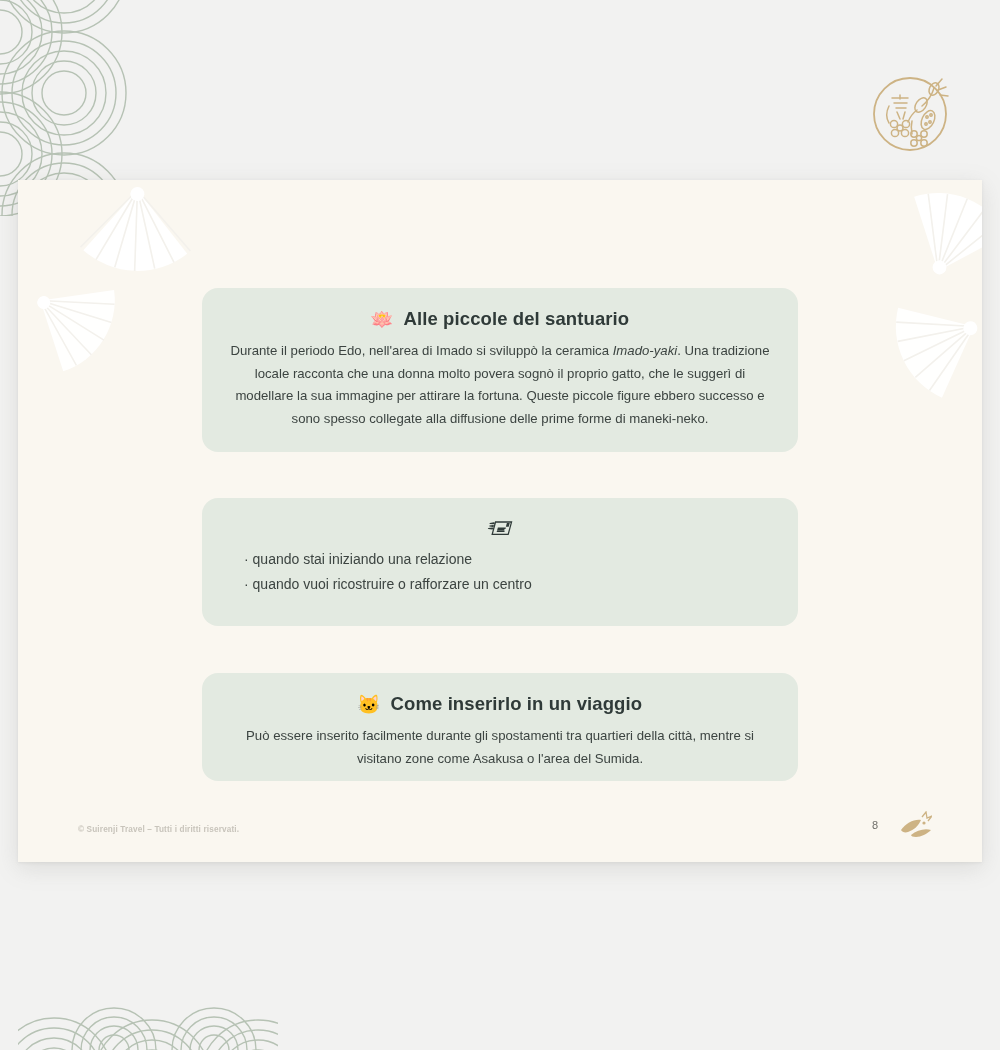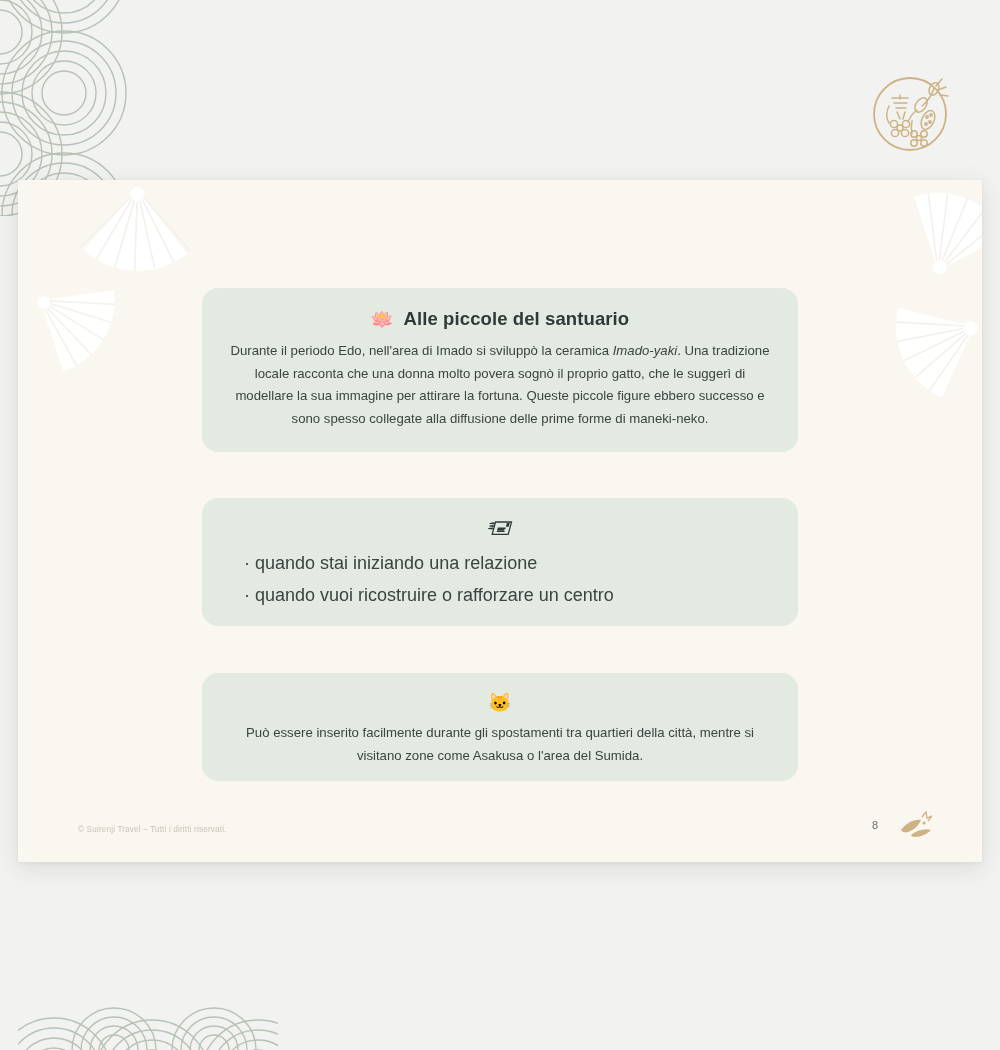--- a/index.html
+++ b/index.html
@@ -86,38 +86,39 @@
     line-height: 1.72;
     color: #3c4441;
     text-align: center;
   }
   .card-body .em { font-style: italic; }
 
   .bullet-list {
     list-style: none;
     margin: 0;
     padding: 0 0 0 16px;
-    font-size: 18px;
+    font-size: 14px;
     line-height: 1.78;
     color: #3c4441;
     text-align: left;
   }
   .bullet-list li::before {
     content: "· ";
     color: #3c4441;
   }
 
   
   .footer-copyright {
     position: absolute;
     left: 60px;
     bottom: 28px;
     font-size: 8.2px;
     color: #c8c4bb;
     letter-spacing: 0.15px;
+    font-weight: bold;
   }
   .footer-pagenum {
     position: absolute;
     right: 104px;
     bottom: 31px;
     font-size: 11px;
     color: #6f6f6a;
   }
   .footer-mark {
     position: absolute;
@@ -321,20 +322,21 @@
       </h2>
       <ul class="bullet-list">
         <li>quando stai iniziando una relazione</li>
         <li>quando vuoi ricostruire o rafforzare un centro</li>
       </ul>
     </section>
 
     <section class="card card-3">
       <h2 class="card-heading">
         <span class="emoji">🐱</span>
+        <span>Come inserirlo in un viaggio</span>
       </h2>
       <p class="card-body">Può essere inserito facilmente durante gli spostamenti tra quartieri della città, mentre si visitano zone come Asakusa o l'area del Sumida.</p>
     </section>
 
   </div>
 
   <div class="footer-copyright">© Suirenji Travel – Tutti i diritti riservati.</div>
 
   <div class="footer-pagenum">8</div>
 

